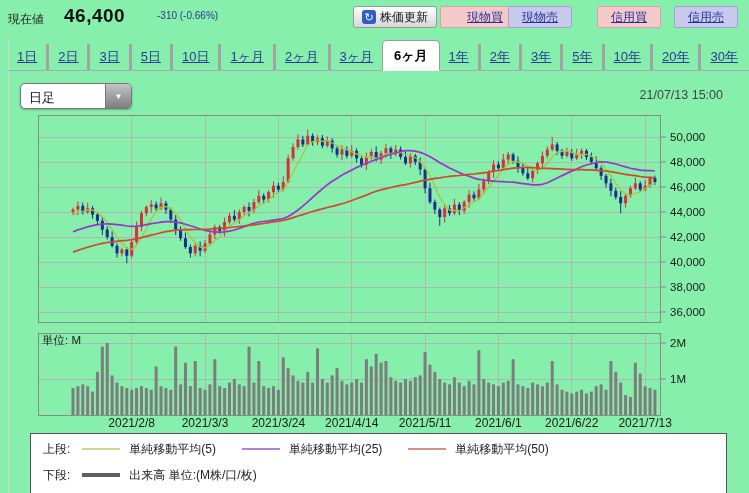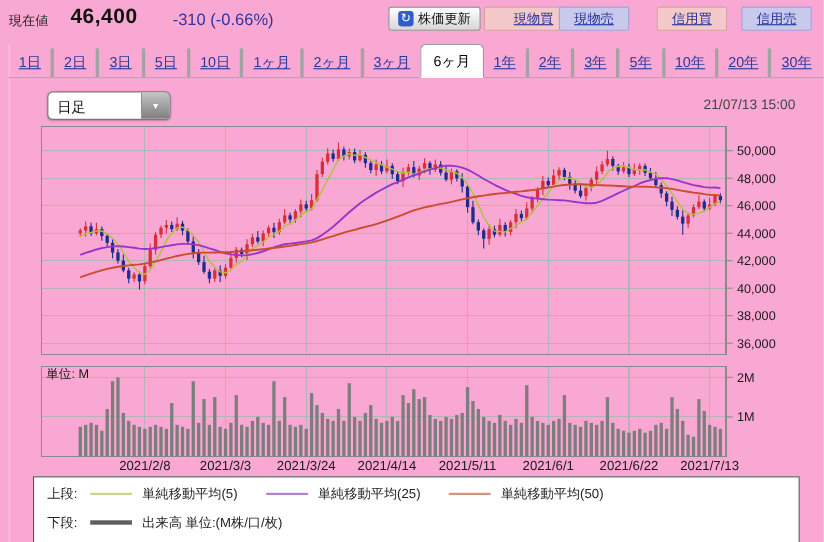--- a/index.html
+++ b/index.html
@@ -1,45 +1,45 @@
 <!DOCTYPE html>
 <html><head>
 <meta charset="utf-8">
 <style>
   html,body{margin:0;padding:0;background:#fff;}
   body{font-family:"Liberation Sans",sans-serif;}
-  #page{position:relative;width:749px;height:493px;background:#f9a8d4;overflow:hidden;}
+  #page{position:relative;width:749px;height:493px;background:#86efac;overflow:hidden;}
   .left-rule{position:absolute;left:8px;top:40px;width:1px;height:453px;background:#d4d4e0;}
 
   
   .cur-label{position:absolute;left:8px;top:11px;font-size:12px;color:#222;}
   .cur-price{position:absolute;left:64px;top:5px;font-size:19px;font-weight:bold;color:#111;letter-spacing:.5px;}
-  .cur-change{position:absolute;left:157px;top:10px;font-size:15px;color:#333399;}
+  .cur-change{position:absolute;left:157px;top:10px;font-size:10px;color:#333399;}
   .refresh-btn{position:absolute;left:353px;top:6px;width:84px;height:22px;box-sizing:border-box;
     background:linear-gradient(#fefefe,#d7d7d7);border:1px solid #999;border-radius:3px;
     display:flex;align-items:center;justify-content:center;gap:4px;font-size:12px;color:#111;cursor:pointer;}
   .icon-refresh{display:inline-block;width:14px;height:14px;background:#2e5fc9;color:#fff;border-radius:3px;
     font-size:11px;line-height:14px;text-align:center;}
   .order-btn{position:absolute;top:6px;height:22px;box-sizing:border-box;display:flex;align-items:center;
     justify-content:center;font-size:12px;border-radius:2px;text-decoration:underline;color:#223399;cursor:pointer;}
   .order-btn.buy{background:#f4c9c9;border:1px solid #d8a2a2;}
   .order-btn.sell{background:#c9c9ec;border:1px solid #a2a2d8;}
 
   
   .tabs{position:absolute;left:8px;top:41px;width:741px;height:30px;display:flex;align-items:flex-end;
     border-bottom:1px solid #aab;box-sizing:border-box;}
   .tab{height:26px;display:flex;align-items:center;justify-content:center;font-size:13px;color:#2b3a99;
     text-decoration:underline;cursor:pointer;padding:0 9px;white-space:nowrap;}
   .tab:not(.sel)+.tab:not(.sel){border-left:3px solid #a3a3a3;}
-  .tab.sel{font-weight:normal;color:#000;text-decoration:none;background:#fff;border:1px solid #99a;
+  .tab.sel{font-weight:bold;color:#000;text-decoration:none;background:#fff;border:1px solid #99a;
     border-bottom:1px solid #fff;border-radius:5px 5px 0 0;margin-bottom:-1px;height:29px;padding:0 11px;}
 
   
   .select{position:absolute;left:20px;top:83px;width:112px;height:26px;box-sizing:border-box;border:1px solid #777;
-    border-radius:5px;background:#fff;display:flex;box-shadow:0 1px 2px rgba(0,0,0,.25);cursor:pointer;margin-left:23px;}
+    border-radius:5px;background:#fff;display:flex;box-shadow:0 1px 2px rgba(0,0,0,.25);cursor:pointer;}
   .select-text{flex:1;font-size:13px;color:#111;padding:5px 0 0 8px;}
   .select-arrow{width:25px;background:linear-gradient(#c4c4c4,#7e7e7e);border-left:1px solid #777;
     border-radius:0 4px 4px 0;color:#fff;display:flex;align-items:center;justify-content:center;font-size:8px;}
   .timestamp{position:absolute;right:26px;top:88px;font-size:12.5px;color:#444;}
 
   #chart-svg{position:absolute;left:0;top:110px;}
 
   
   .legend{position:absolute;left:30px;top:433px;width:697px;height:69px;box-sizing:border-box;
     border:1px solid #555;background:#fff;font-size:12px;color:#222;}

